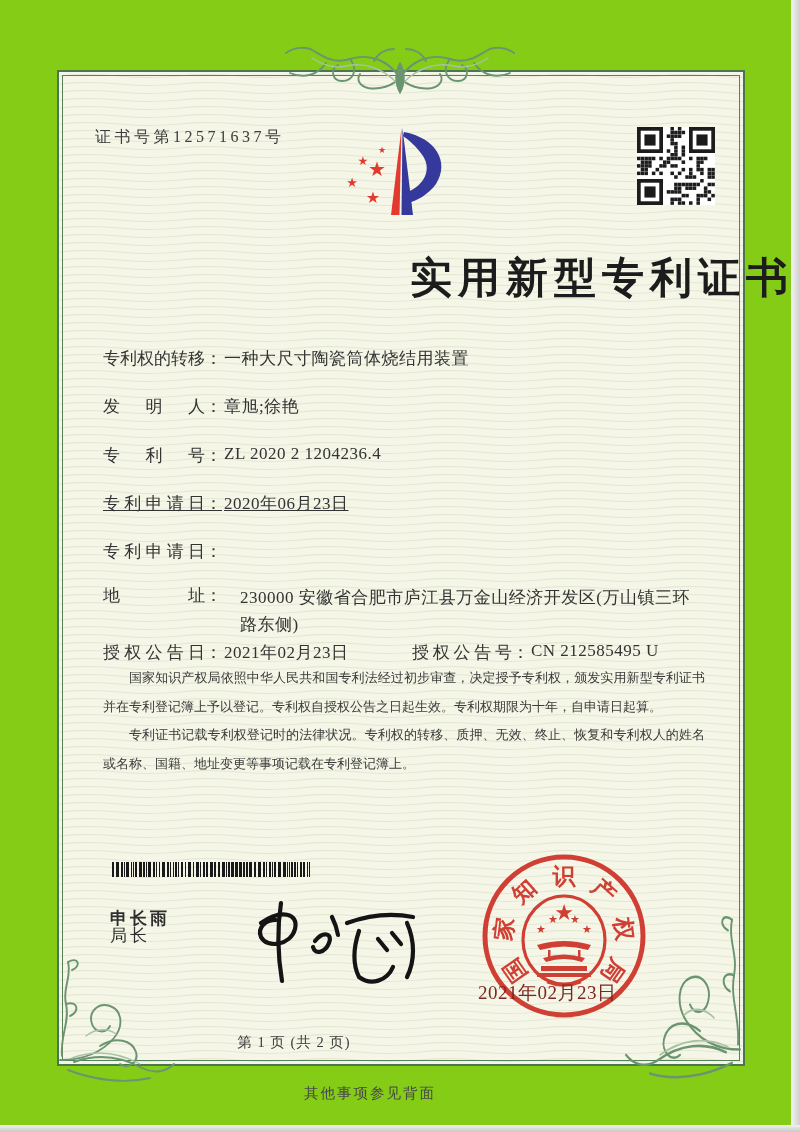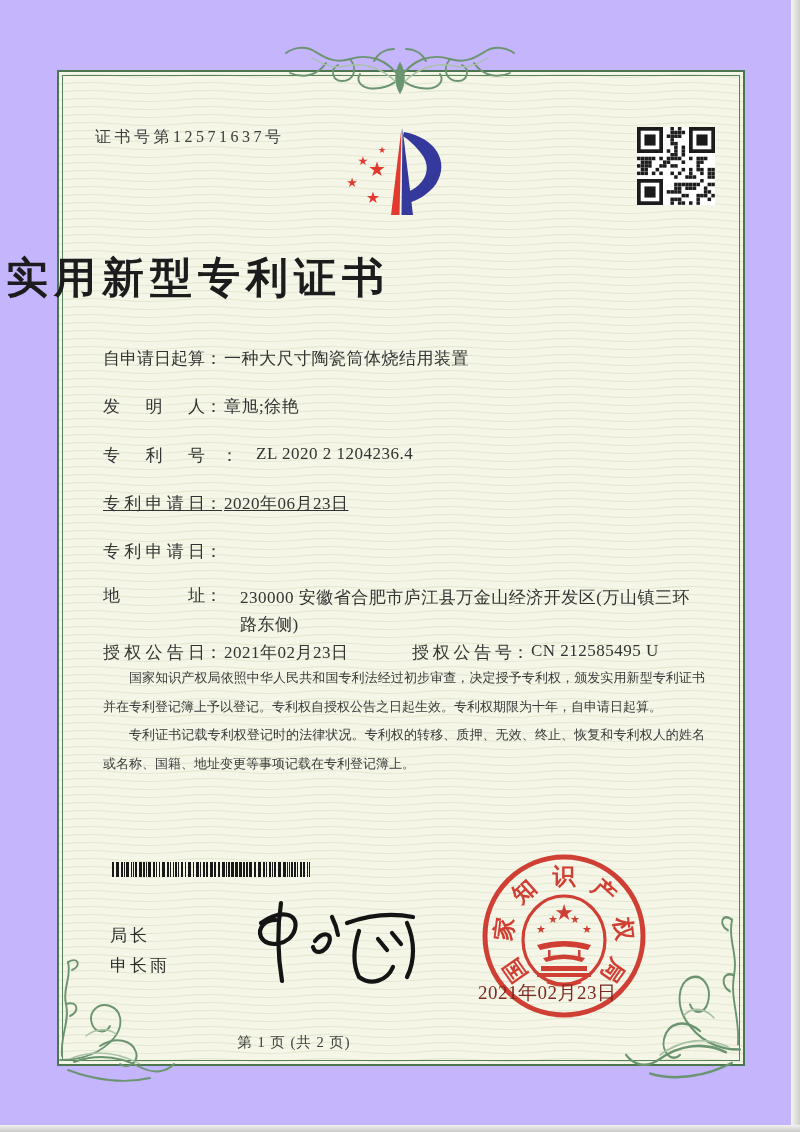--- a/index.html
+++ b/index.html
@@ -1,16 +1,16 @@
 <!DOCTYPE html>
 <html><head>
 <meta charset="utf-8">
 <style>
   html,body{margin:0;padding:0;background:#ffffff;}
-  .page{position:relative;width:800px;height:1132px;background:#c4b5fd;overflow:hidden;
+  .page{position:relative;width:800px;height:1132px;background:#84cc16;overflow:hidden;
         font-family:"Liberation Serif","DejaVu Serif",serif;color:#333;}
   .abs{position:absolute;}
 
   
   .edge-right{right:0;top:0;width:9px;height:1132px;background:linear-gradient(to right,#f4f4f2,#cfcfcd);}
   .edge-bottom{left:0;bottom:0;width:800px;height:7px;background:linear-gradient(to bottom,#f1f1ef,#c9c9c7);}
 
   
   .frame{left:57px;top:70px;width:684px;height:992px;border:2px solid #4a7750;}
   .frame-inner{position:absolute;inset:3px;border:1px solid #55825b;}
@@ -19,39 +19,39 @@
 
   .ornament{pointer-events:none;}
   .orn-top{left:276px;top:40px;width:248px;height:66px;}
   .orn-bl{left:38px;top:932px;width:150px;height:160px;}
   .orn-br{left:612px;top:880px;width:150px;height:212px;}
 
   .cert-no{left:95px;top:127px;font-size:16px;letter-spacing:3.5px;color:#3c3c3c;}
   .logo{left:344px;top:124px;width:112px;height:94px;}
   .qr{left:637px;top:127px;width:78px;height:78px;background:#fff;padding:0;}
 
-  .title{left:6px;top:250px;width:788px;text-align:left;font-size:42px;font-weight:600;
+  .title{left:6px;top:250px;width:788px;text-align:right;font-size:42px;font-weight:600;
          letter-spacing:6px;color:#1c1c1c;}
 
   .frow{left:103px;display:flex;align-items:flex-start;font-size:17px;color:#333;}
   .flabel{display:inline-block;width:102px;text-align:justify;text-align-last:justify;flex:none;}
   .fcolon{flex:none;width:15px;}
   .fvalue{margin-left:4px;letter-spacing:0.5px;}
-  .r1{top:347px;} .r2{top:395px;} .r3{top:444px;gap:16px;} .r4{top:492px;text-decoration:underline;} .r5{top:540px;}
+  .r1{top:347px;} .r2{top:395px;} .r3{top:444px;} .r4{top:492px;text-decoration:underline;} .r5{top:540px;}
   .r6{top:584px;} .r6 .fvalue{width:452px;line-height:27px;margin-left:20px;}
   .r7{top:641px;width:600px;}
   .pair2{position:absolute;left:309px;top:0;display:flex;}
   .pair2 .flabel{width:100px;}
 
   .paras{left:103px;top:664px;width:602px;font-size:13px;line-height:28.5px;color:#3a3a3a;text-align:justify;}
   .paras p{margin:0;text-indent:2em;}
 
   .barcode{left:112px;top:862px;width:203px;height:15px;}
   .chief-title{left:110px;top:924px;font-size:17px;letter-spacing:3px;color:#2e2e2e;}
-  .chief-name{left:110px;top:954px;font-size:17px;letter-spacing:3px;color:#2e2e2e;}
+  .chief-name{left:110px;top:907px;font-size:17px;letter-spacing:3px;color:#2e2e2e;font-weight:bold;}
   .signature{left:235px;top:893px;width:210px;height:95px;}
 
   .seal{left:478px;top:850px;width:172px;height:172px;opacity:0.95;}
   .seal-date{left:478px;top:980px;font-size:19px;letter-spacing:0.5px;color:#7b2822;font-weight:500;}
 
   .page-info{left:0;top:1033px;width:588px;text-align:center;font-size:14.5px;letter-spacing:1px;color:#3c3c3c;}
   .back-note{left:0;top:1084px;width:740px;text-align:center;font-size:14.5px;letter-spacing:2px;color:#474747;}
 
   svg text.star{font-family:"DejaVu Sans",sans-serif;}
 </style>
@@ -247,21 +247,21 @@
         <rect x="59.42857142857143" y="7.428571428571429" width="11.142857142857142" height="11.142857142857142" fill="#1c1c1c"></rect>
         <rect x="0" y="52" width="26" height="26" fill="#1c1c1c"></rect>
         <rect x="3.7142857142857144" y="55.714285714285715" width="18.571428571428573" height="18.571428571428573" fill="#ffffff"></rect>
         <rect x="7.428571428571429" y="59.42857142857143" width="11.142857142857142" height="11.142857142857142" fill="#1c1c1c"></rect>
       </g>
   </svg>
 
   <div class="abs title">实用新型专利证书</div>
 
   <div class="abs frow r1">
-    <span class="flabel">自申请日起算</span>
+    <span class="flabel">专利权的转移</span>
       <span class="fcolon">：</span>
       <span class="fvalue">一种大尺寸陶瓷筒体烧结用装置</span>
   </div>
   <div class="abs frow r2">
     <span class="flabel">发明人</span>
       <span class="fcolon">：</span>
       <span class="fvalue">章旭;徐艳</span>
   </div>
   <div class="abs frow r3">
     <span class="flabel">专利号</span>
@@ -407,16 +407,17 @@
         <rect x="63" y="116" width="46" height="5"></rect>
         <rect x="59" y="123" width="54" height="4"></rect>
         <path d="M69,132 Q86,139 103,132" fill="none" stroke="#cf362b" stroke-width="2.5"></path>
       </g>
     </g>
   </svg>
 
   <div class="abs seal-date">2021年02月23日</div>
 
   <div class="abs page-info">第 1 页 (共 2 页)</div>
+  <div class="abs back-note">其他事项参见背面</div>
 
   <div class="abs edge-right"></div>
   <div class="abs edge-bottom"></div>
 </div>
 
 </body></html>

